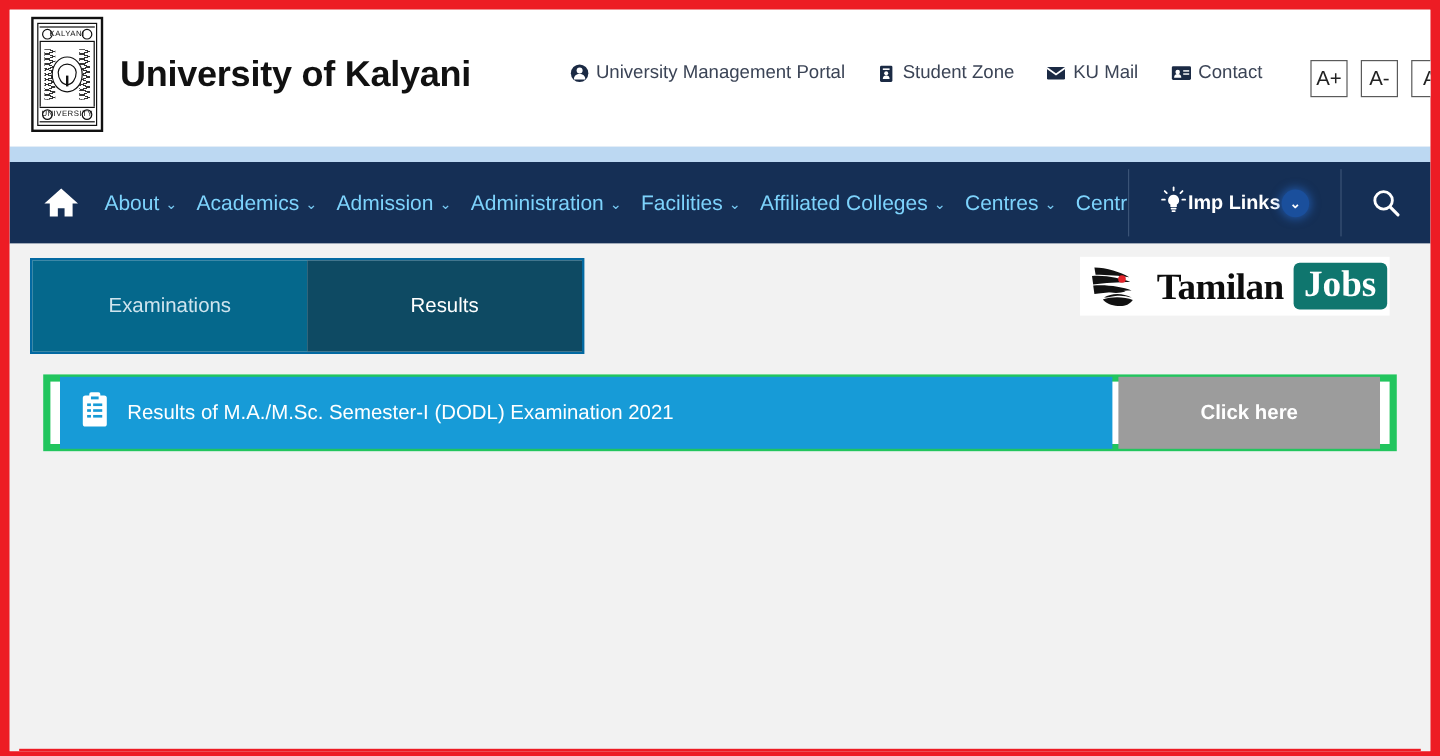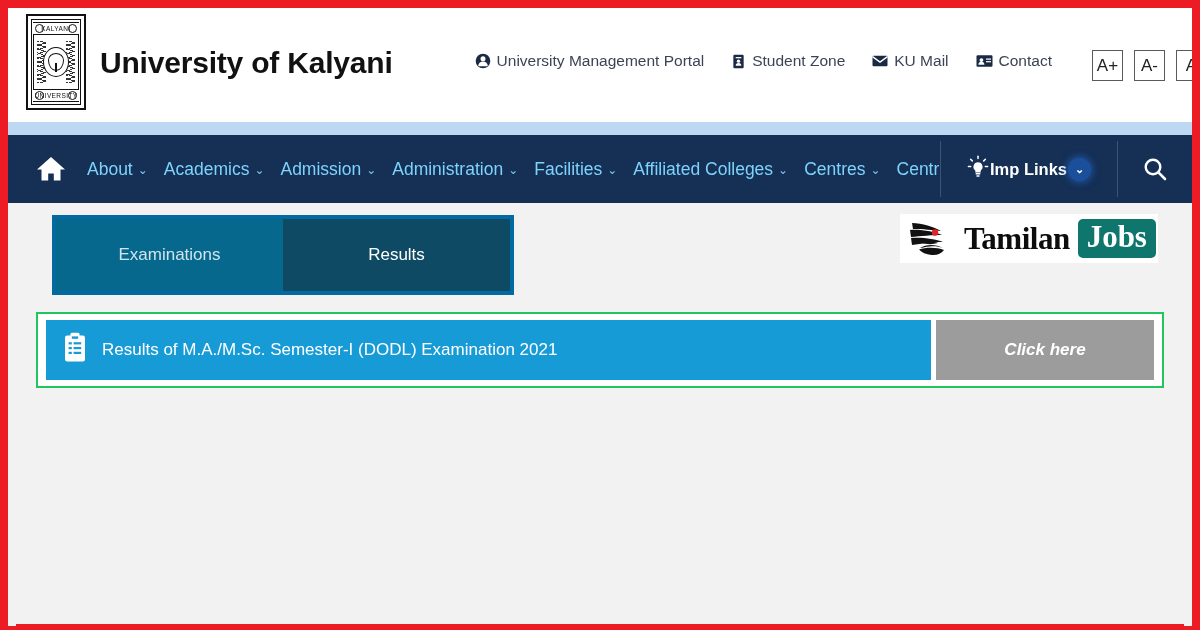--- a/index.html
+++ b/index.html
@@ -277,26 +277,26 @@
   
   .content {
     position: relative;
     background: #f2f2f2;
     height: 423px;
     padding: 0;
   }
 
   .tabs {
     position: absolute;
-    left: 44px;
+    left: 17px;
     top: 12px;
     width: 462px;
     height: 80px;
     display: flex;
-    border: 4px solid #0369a1;
+    border: 2px solid #0369a1;
   }
   .tab {
     flex: 1;
     display: flex;
     align-items: center;
     justify-content: center;
     font-size: 17px;
     cursor: pointer;
   }
   .tab-inactive {
@@ -339,23 +339,23 @@
     padding: 0 9px 3px 9px;
     line-height: 1.16;
     margin-left: 4px;
   }
 
   .result-panel {
     position: absolute;
     left: 28px;
     right: 28px;
     top: 109px;
-    height: 76px;
+    height: 64px;
     background: #ffffff;
-    border: 2px solid #22c55e;
+    border: 6px solid #22c55e;
     display: flex;
     align-items: center;
     padding: 8px;
     gap: 0;
     justify-content: flex-end;
   }
   .result-bar {
     flex: 1;
     height: 60px;
     background: #179bd7;
@@ -373,21 +373,20 @@
   }
   .click-here {
     width: 218px;
     height: 60px;
     background: #9c9c9c;
     display: flex;
     align-items: center;
     justify-content: center;
     color: #ffffff;
     font-size: 17px;
-    font-style: italic;
     font-weight: bold;
     cursor: pointer;
     margin-left: 5px;
   }
 
   .bottom-rule {
     position: absolute;
     left: 8px;
     right: 8px;
     bottom: 0;

